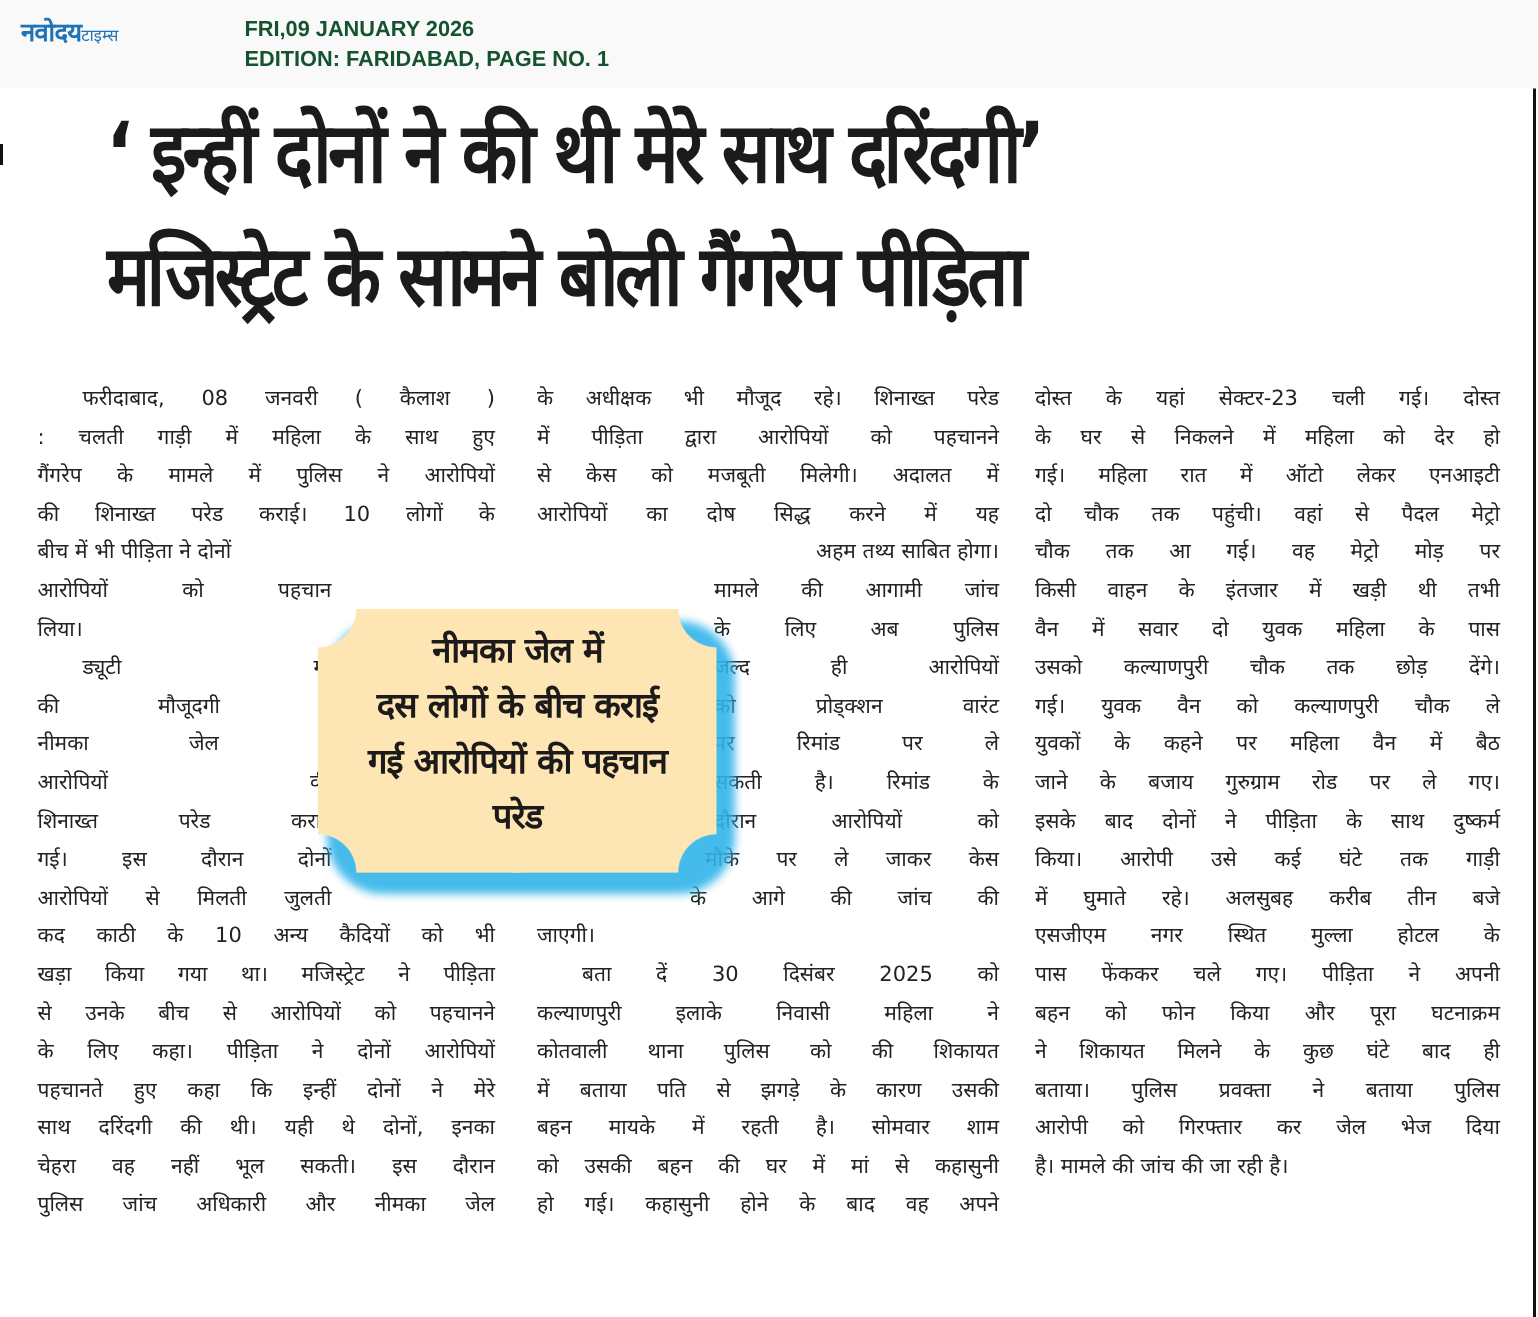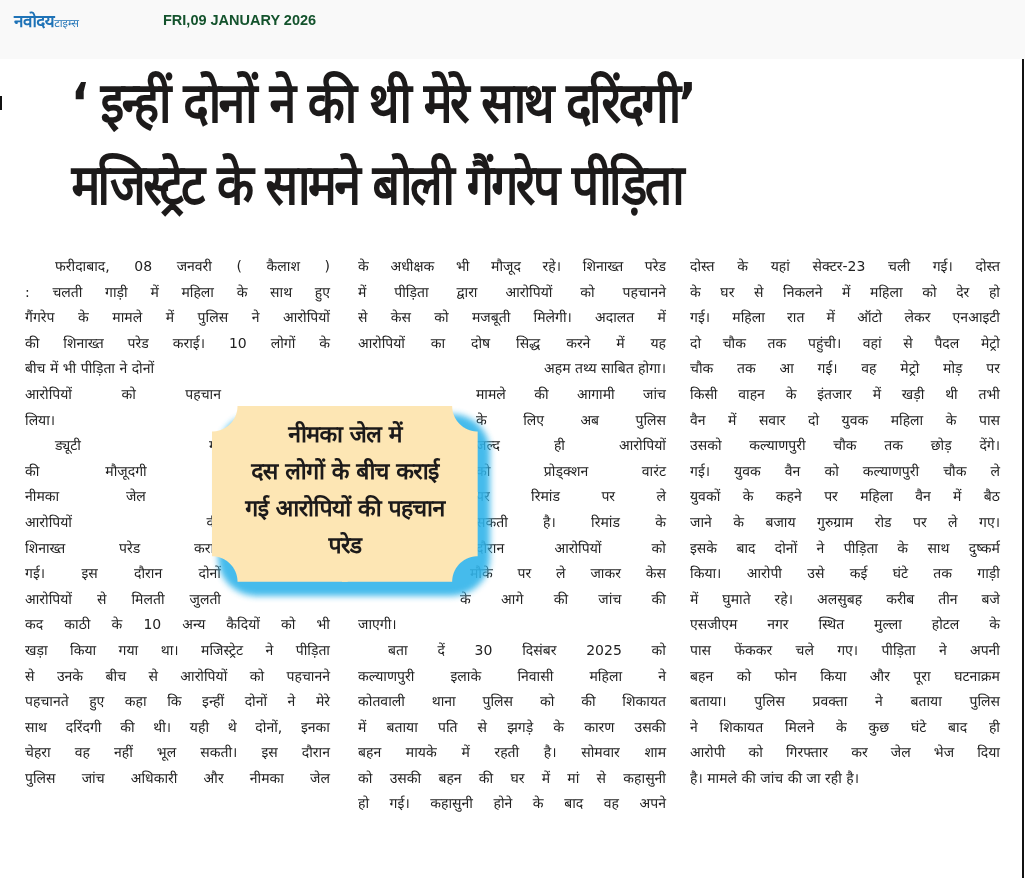--- a/index.html
+++ b/index.html
@@ -100,20 +100,21 @@
   </style>
 </head>
 <body>
 
 <div class="topbar">
   <div class="logo">
     <span class="main">नवोदय</span><span class="sub">टाइम्स</span>
   </div>
   <div class="edition">
     <div>FRI,09 JANUARY 2026</div>
+    <div>EDITION: FARIDABAD, PAGE NO. 1</div>
   </div>
 </div>
 
 <div class="frame-right"></div>
 <div class="frame-left-mark"></div>
 
 <div class="headline">
   <div class="l1">‘ इन्हीं दोनों ने की थी मेरे साथ दरिंदगी’</div>
   <div class="l2">मजिस्ट्रेट के सामने बोली गैंगरेप पीड़िता</div>
 </div>
@@ -129,20 +130,21 @@
   <p class="narrow indent">ड्यूटी मजिस्ट्रेट</p>
   <p class="narrow">की मौजूदगी में</p>
   <p class="narrow">नीमका जेल में</p>
   <p class="narrow">आरोपियों की</p>
   <p class="narrow">शिनाख्त परेड कराई</p>
   <p class="narrow">गई। इस दौरान दोनों</p>
   <p class="narrow">आरोपियों से मिलती जुलती</p>
   <p>कद काठी के 10 अन्य कैदियों को भी</p>
   <p>खड़ा किया गया था। मजिस्ट्रेट ने पीड़िता</p>
   <p>से उनके बीच से आरोपियों को पहचानने</p>
+  <p>के लिए कहा। पीड़िता ने दोनों आरोपियों</p>
   <p>पहचानते हुए कहा कि इन्हीं दोनों ने मेरे</p>
   <p>साथ दरिंदगी की थी। यही थे दोनों, इनका</p>
   <p>चेहरा वह नहीं भूल सकती। इस दौरान</p>
   <p>पुलिस जांच अधिकारी और नीमका जेल</p>
 </div>
 
 <div class="col col2">
   <p>के अधीक्षक भी मौजूद रहे। शिनाख्त परेड</p>
   <p>में पीड़िता द्वारा आरोपियों को पहचानने</p>
   <p>से केस को मजबूती मिलेगी। अदालत में</p>
@@ -178,22 +180,22 @@
   <p>उसको कल्याणपुरी चौक तक छोड़ देंगे।</p>
   <p>गई। युवक वैन को कल्याणपुरी चौक ले</p>
   <p>युवकों के कहने पर महिला वैन में बैठ</p>
   <p>जाने के बजाय गुरुग्राम रोड पर ले गए।</p>
   <p>इसके बाद दोनों ने पीड़िता के साथ दुष्कर्म</p>
   <p>किया। आरोपी उसे कई घंटे तक गाड़ी</p>
   <p>में घुमाते रहे। अलसुबह करीब तीन बजे</p>
   <p>एसजीएम नगर स्थित मुल्ला होटल के</p>
   <p>पास फेंककर चले गए। पीड़िता ने अपनी</p>
   <p>बहन को फोन किया और पूरा घटनाक्रम</p>
+  <p>ने शिकायत मिलने के कुछ घंटे बाद ही</p>
   <p>बताया। पुलिस प्रवक्ता ने बताया पुलिस</p>
-  <p>ने शिकायत मिलने के कुछ घंटे बाद ही</p>
   <p>आरोपी को गिरफ्तार कर जेल भेज दिया</p>
   <p class="last">है। मामले की जांच की जा रही है।</p>
 </div>
 
 <div class="callout">
   <div class="glow"></div>
   <div class="box"></div>
   <div class="text">
     <div>नीमका जेल में</div>
     <div>दस लोगों के बीच कराई</div>

